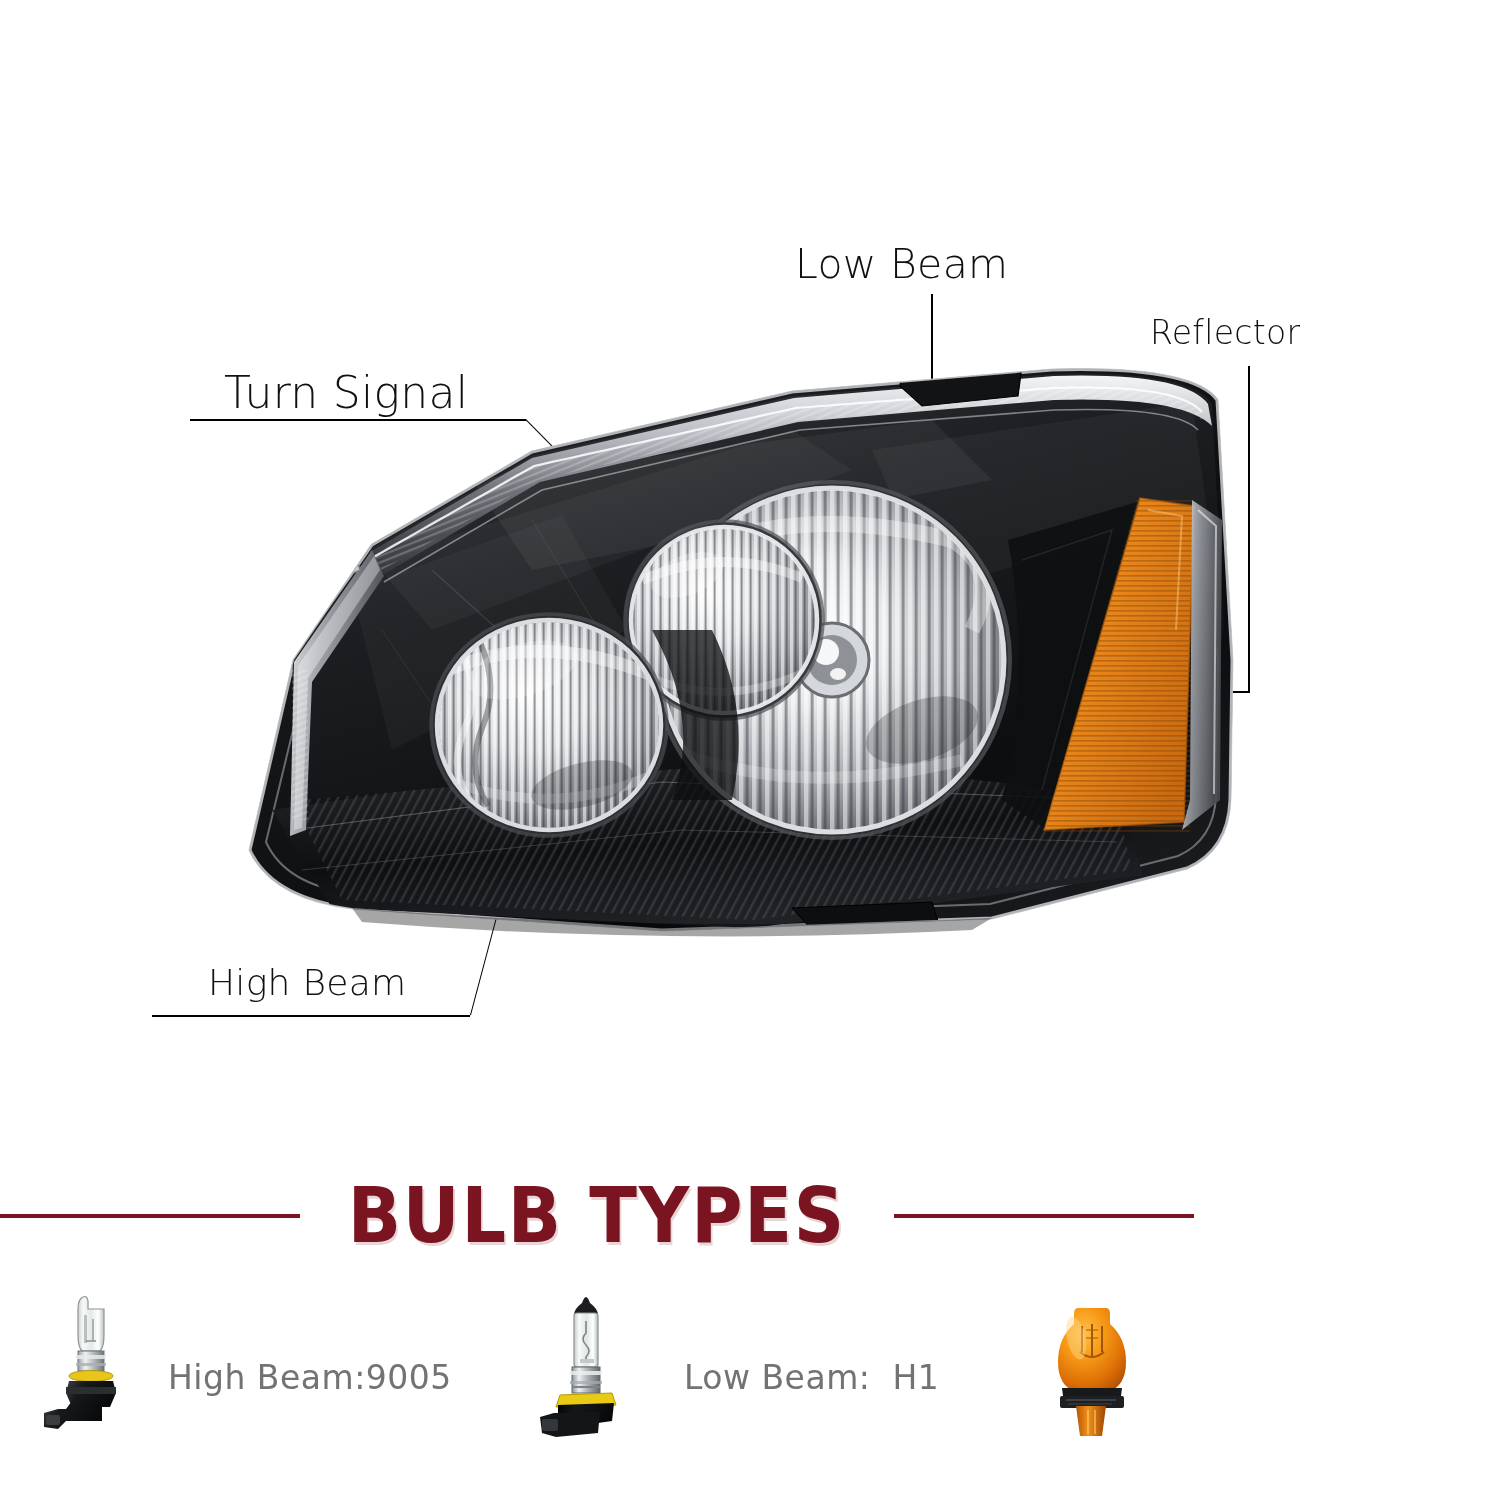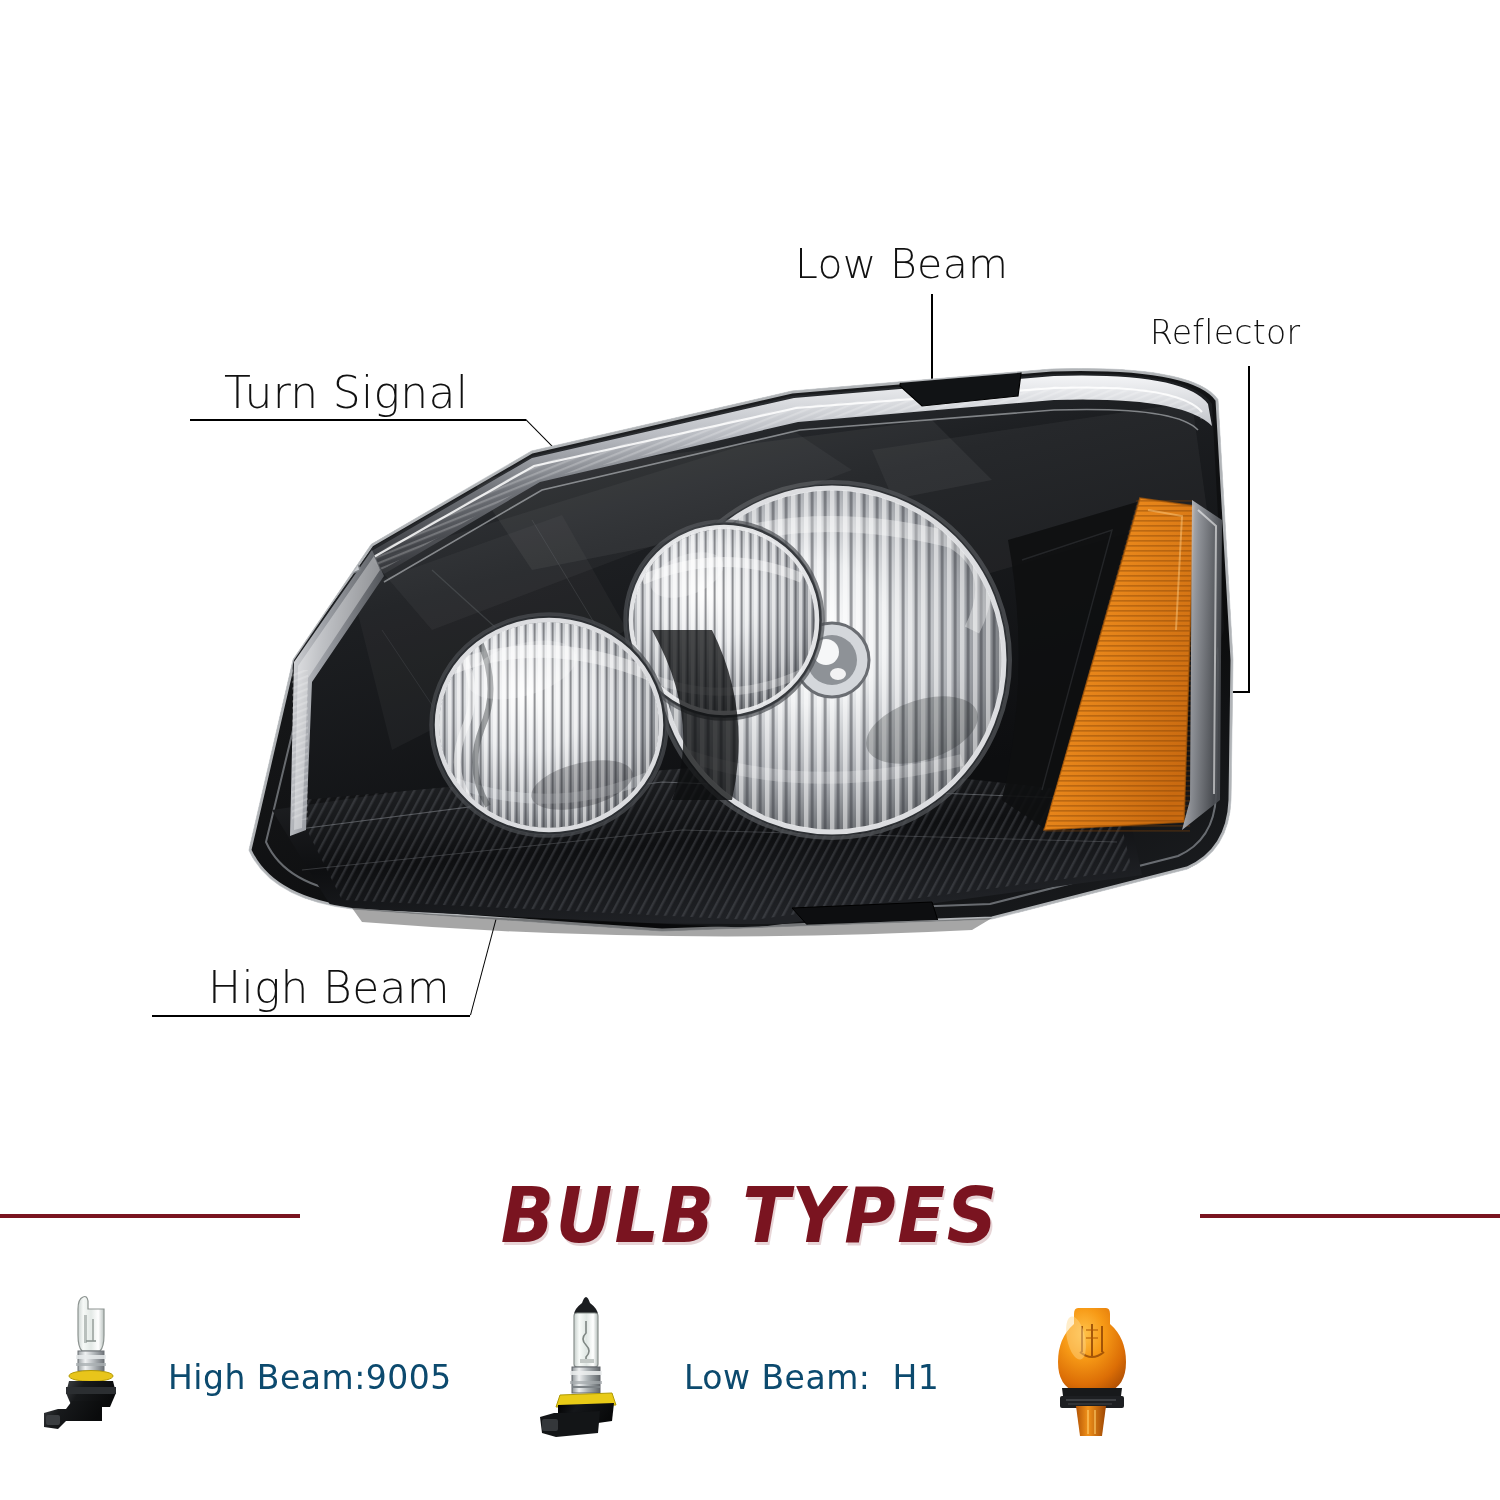--- a/index.html
+++ b/index.html
@@ -61,23 +61,22 @@
   #lamp svg { display: block; width: 100%; height: 100%; overflow: visible; }
 
   
   #bulb-heading {
     position: absolute;
     left: 0; right: 0;
     top: 1176px;
     height: 80px;
     display: flex;
     align-items: center;
-    justify-content: space-between;
+    justify-content: flex-start;
     gap: 0px;
-    font-style: italic;
   }
   #bulb-heading .hrule {
     height: 4px;
     background: #7A1420;
     flex: 0 0 auto;
   }
   #bulb-heading .hrule.left  { width: 300px; margin-right: 26px; }
   #bulb-heading .hrule.right { width: 300px; margin-left: 26px; }
   #bulb-heading .htitle {
     font-family: "DejaVu Sans", "Liberation Sans", sans-serif;
@@ -107,21 +106,21 @@
   .bulb-art {
     position: relative;
     flex: 0 0 auto;
     width: 120px; height: 180px;
   }
   .bulb-art svg { display: block; width: 100%; height: 100%; }
   .bulb-label {
     font-family: "DejaVu Sans", "Liberation Sans", sans-serif;
     font-weight: 400;
     font-size: 33px;
-    color: #0c4a6e;
+    color: #737373;
     white-space: pre;
     letter-spacing: 0.5px;
   }
   .cell-1 .bulb-art { margin-left: 36px; margin-top: 4px; }
   .cell-1 .bulb-label { margin-left: 12px; }
   .cell-2 .bulb-art { margin-left: 28px; margin-top: 0px; }
   .cell-2 .bulb-label { margin-left: 36px; text-align: right; }
   .cell-3 .bulb-art { margin-left: 42px; margin-top: 6px; width: 100px; }
   .cell-3 .bulb-label { margin-left: 34px; }
 </style>
@@ -138,21 +137,21 @@
 
   <div class="callout-text" style="left:795px; top:240px; font-size:41px;">Low Beam</div>
   <div class="vline" style="left:931px; top:294px; height:360px;"></div>
   <div class="enddot" style="left:927px; top:648px; width:10px; height:10px;"></div>
 
   <div class="callout-text" style="left:1150px; top:313px; font-size:33px;">Reflector</div>
   <div class="vline" style="left:1248px; top:366px; height:326px;"></div>
   <div class="rule" style="left:1170px; top:691px; width:80px;"></div>
   <div class="bluedot" style="left:1164px; top:686px; width:11px; height:11px;"></div>
 
-  <div class="callout-text" style="left:208px; top:962px; font-size:44px;">High Beam</div>
+  <div class="callout-text" style="left:208px; top:962px; font-size:36px;">High Beam</div>
   <div class="rule" style="left:152px; top:1015px; width:318px;"></div>
 
   <div class="diag" style="left:470px; top:1015px; width:303px; transform:rotate(-75.1deg);"></div>
   <div class="enddot" style="left:543px; top:717px; width:11px; height:11px;"></div>
 
   <div id="lamp">
     <svg viewBox="0 0 1020 630" xmlns="http://www.w3.org/2000/svg">
       <defs>
 
         <linearGradient id="gChromeTop" x1="0" y1="0" x2="0" y2="1">

